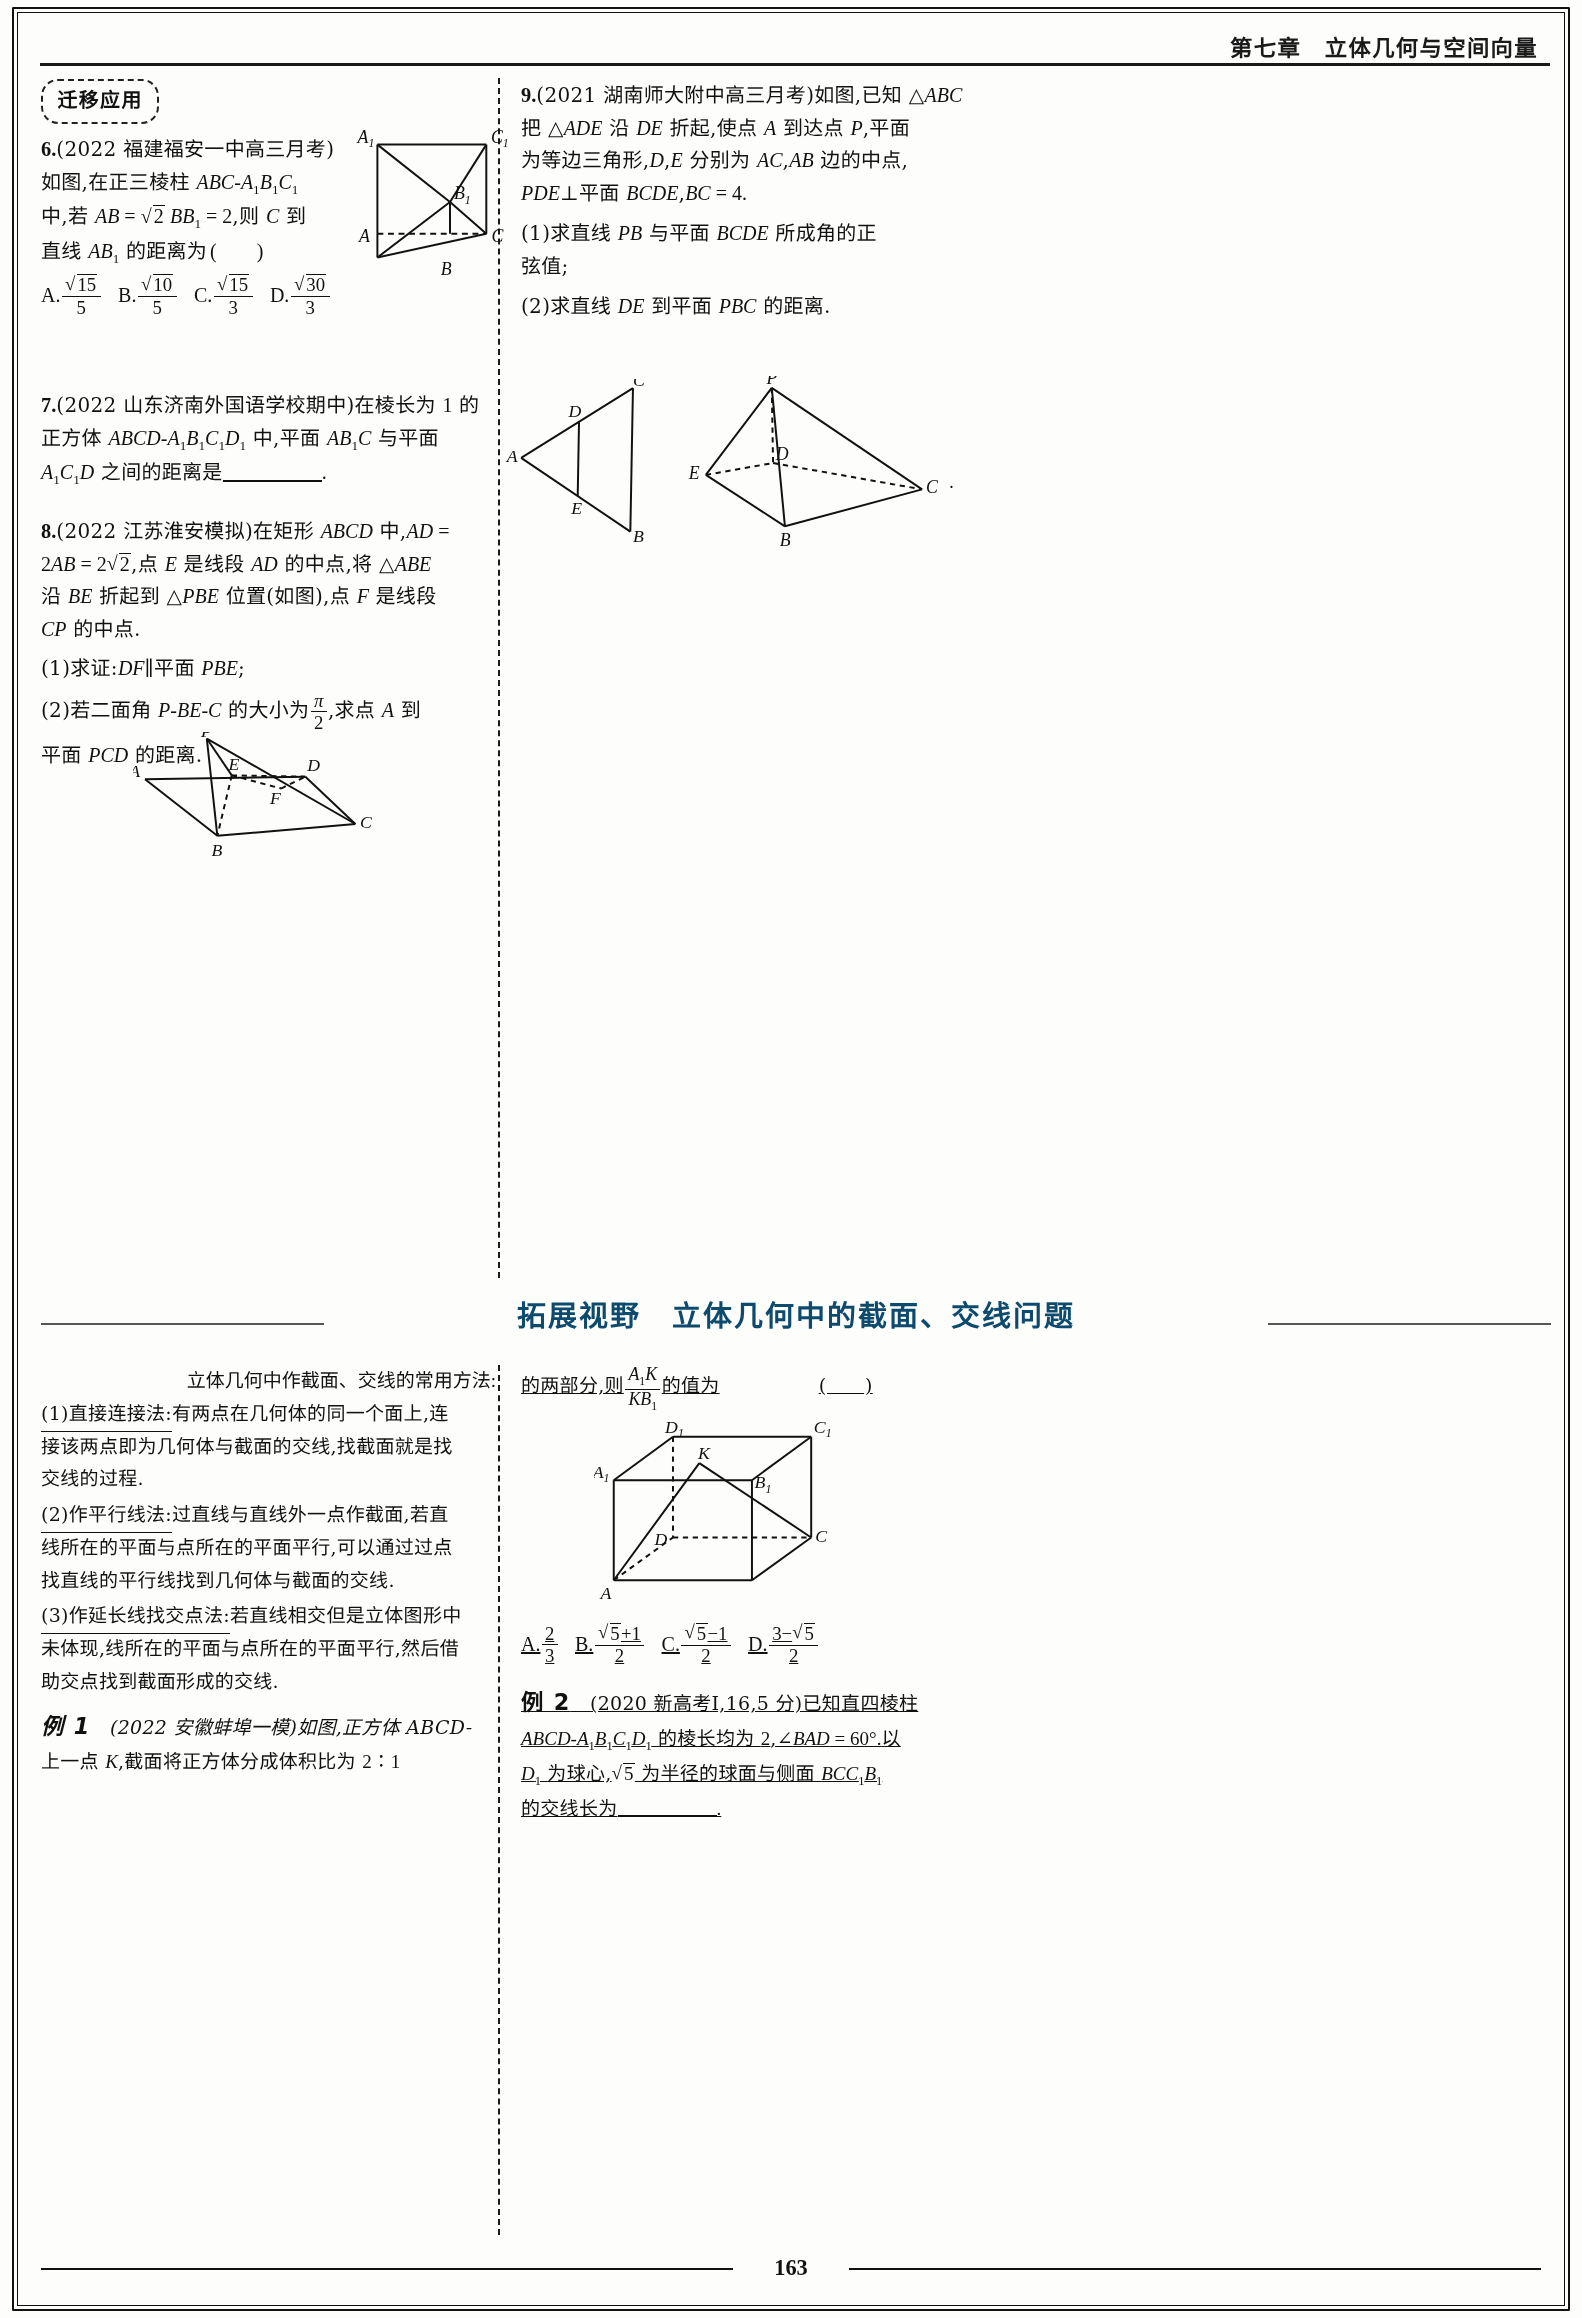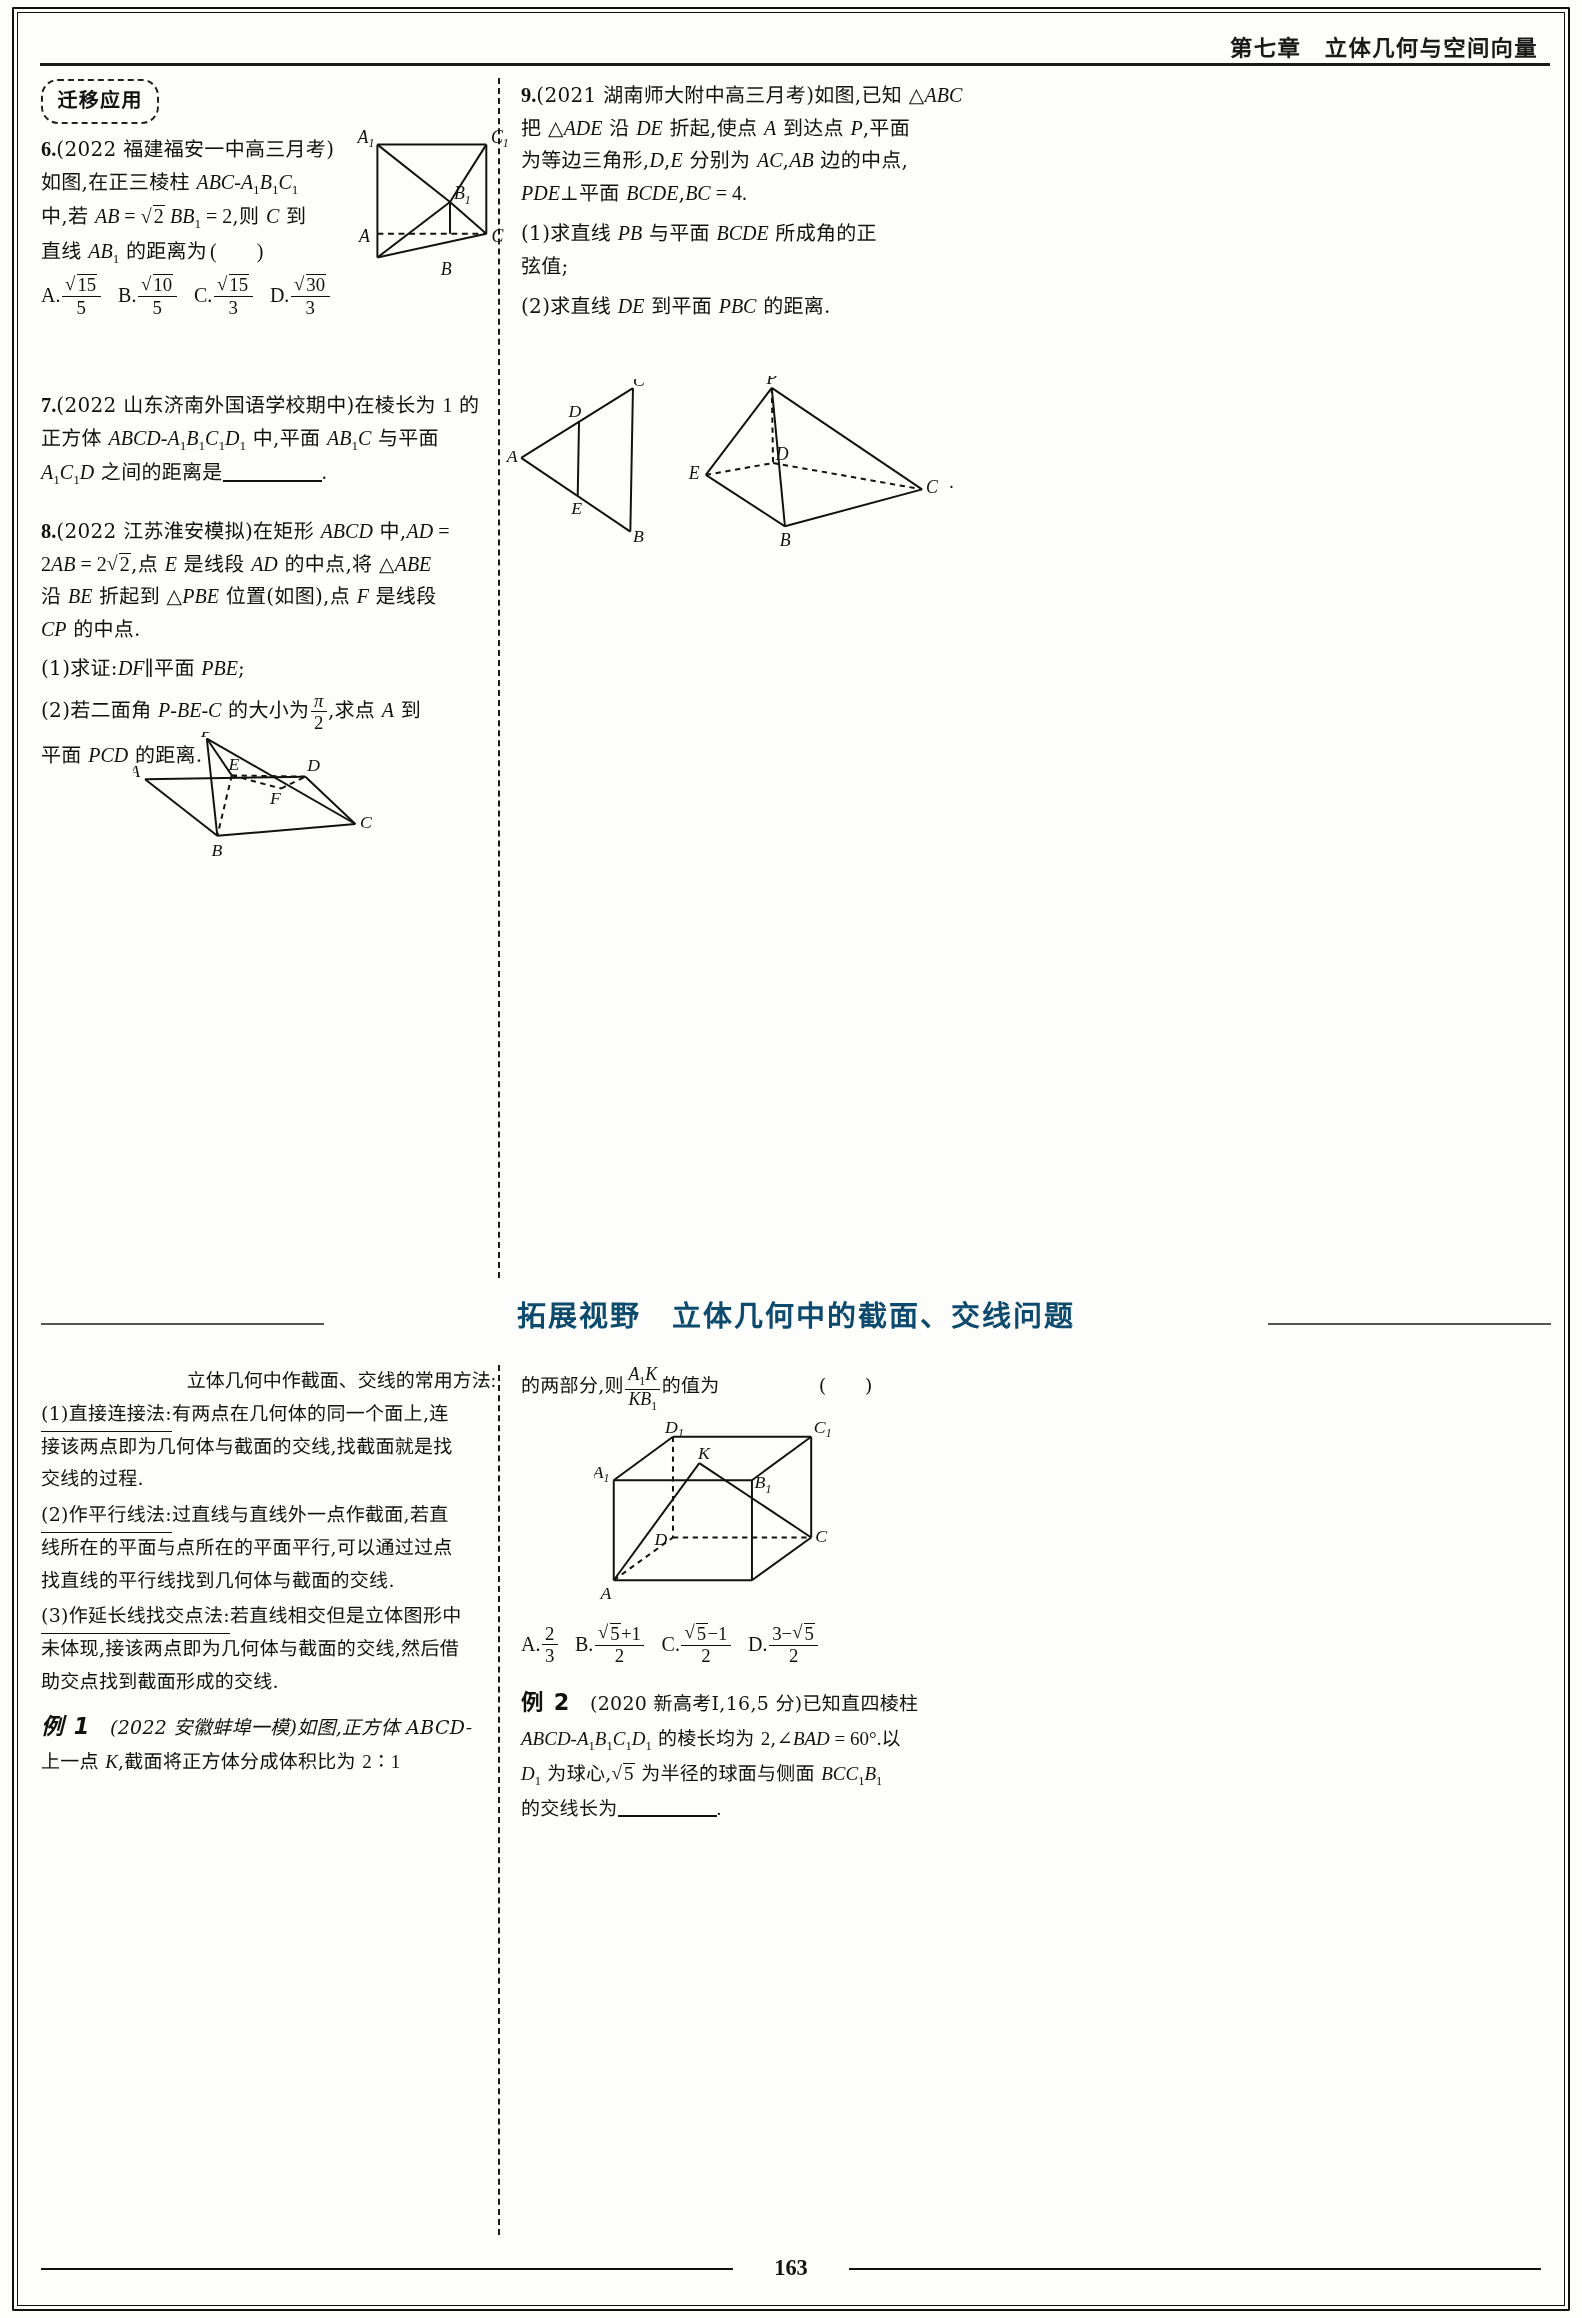--- a/index.html
+++ b/index.html
@@ -200,21 +200,21 @@
     font-weight: bold;
     font-size: 29px;
     letter-spacing: 2px;
     color: #0c4a6e;
     white-space: pre;
   }
 
   
   .lcol { position: absolute; font-size: 19px; line-height: 1.66; }
   .lcol-left  { left: 41px;  top: 1365px; width: 455px; }
-  .lcol-right { left: 521px; top: 1365px; width: 461px; }
+  .lcol-right { left: 521px; top: 1365px; width: 461px; text-decoration: underline; }
   .divider-v2 {
     position: absolute;
     left: 498px;
     top: 1365px;
     width: 0;
     height: 870px;
     border-left: 2.6px dashed #1a1a1a;
   }
   .para { text-indent: 0; margin-bottom: 1.3px; }
   .para-ind { text-indent: 2em; text-align: right; }
@@ -508,21 +508,21 @@
 
     <div class="para" style="margin-top:4px;">
       <span class="zh ul-term">(2)作平行线法:</span><span class="zh">过直线与直线外一点作截面,若直</span>
     </div>
     <div class="para"><span class="zh">线所在的平面与点所在的平面平行,可以通过过点</span></div>
     <div class="para"><span class="zh">找直线的平行线找到几何体与截面的交线.</span></div>
 
     <div class="para" style="margin-top:4px;">
       <span class="zh ul-term">(3)作延长线找交点法:</span><span class="zh">若直线相交但是立体图形中</span>
     </div>
-    <div class="para"><span class="zh">未体现,接该两点即为几何体与截面的交线,然后借</span></div>
+    <div class="para"><span class="zh">未体现,线所在的平面与点所在的平面平行,然后借</span></div>
     <div class="para"><span class="zh">助交点找到截面形成的交线.</span></div>
 
     <div class="para" style="margin-top:10.5px;font-style:italic;">
       <span class="exlabel">例 1</span><span class="zh">　</span><span class="zh">(2022 安徽蚌埠一模)如图,正方体 ABCD-</span>
     </div>
     <div class="para">
       <span class="zh">上一点 </span><span class="mi">K</span><span class="zh">,截面将正方体分成体积比为 </span><span class="mn">2∶1</span>
     </div>
   </div>
 

